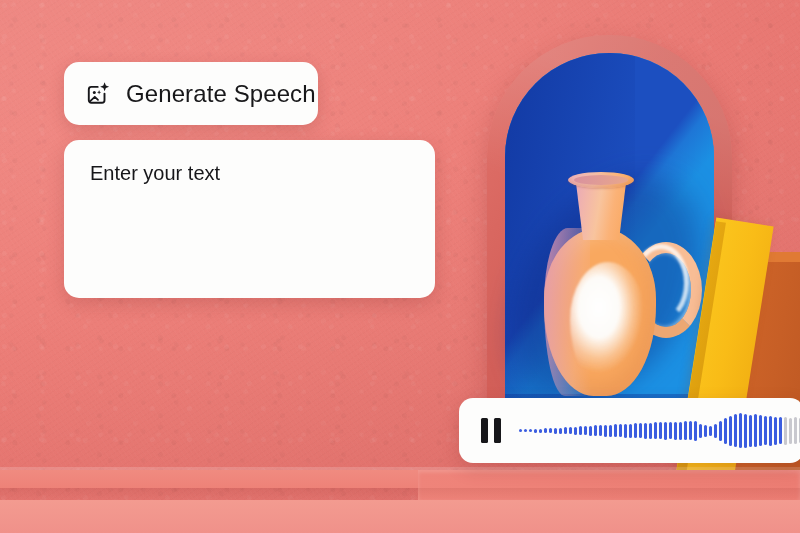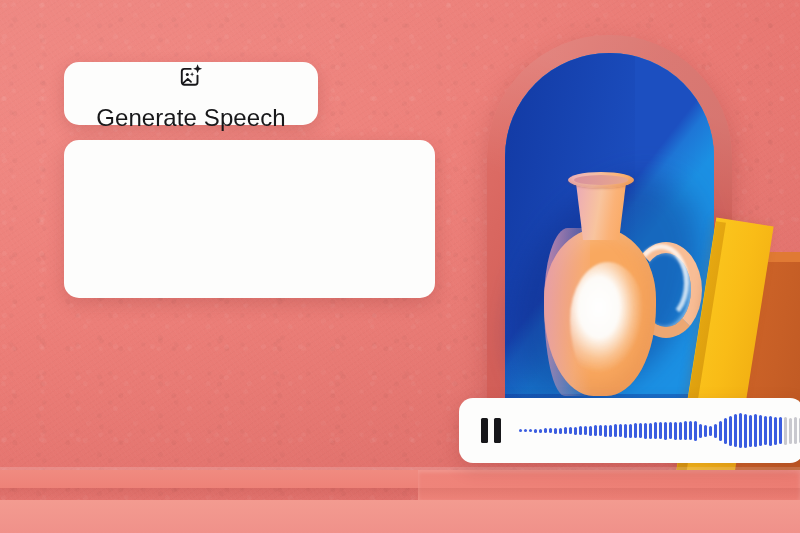--- a/index.html
+++ b/index.html
@@ -132,21 +132,21 @@
     background:linear-gradient(180deg,#f39b90 0%,#f0918a 100%);}
   .step-edge{position:absolute;left:0;top:467px;width:800px;height:4px;
     background:rgba(255,255,255,.17);}
   .step-shadow{position:absolute;left:0;top:488px;width:800px;height:13px;
     background:linear-gradient(180deg, rgba(150,50,45,.13), rgba(150,50,45,0));}
 
   
   .gen-btn{position:absolute;left:64px;top:62px;width:254px;height:63px;
     background:#fdfdfc;border-radius:15px;display:flex;align-items:center;
     gap:14px;padding:0 20px;box-sizing:border-box;
-    box-shadow:0 5px 16px rgba(120,35,35,.20);cursor:pointer;flex-direction:column;}
+    box-shadow:0 5px 16px rgba(120,35,35,.20);cursor:pointer;}
   .gen-icon{width:28px;height:28px;flex:0 0 28px;display:block;}
   .gen-label{font-size:24px;color:#18181a;letter-spacing:.1px;white-space:nowrap;}
 
   
   .text-card{position:absolute;left:64px;top:140px;width:371px;height:158px;
     background:#fdfdfc;border-radius:15px;box-sizing:border-box;
     padding:21px 24px 0 26px;box-shadow:0 6px 18px rgba(120,35,35,.20);}
   .tc-label{font-size:20px;color:#17171a;margin:0 0 5px 0;line-height:1.25;}
   .tc-body{font-size:19.5px;color:#17171a;line-height:1.42;margin:0;}
 
@@ -206,20 +206,21 @@
       <path d="M20.5 13.6V20.2c0 1.4-1.1 2.5-2.5 2.5H7.3c-1.4 0-2.5-1.1-2.5-2.5V9.4c0-1.4 1.1-2.5 2.5-2.5h6.4" stroke="#17171a" stroke-width="1.9" stroke-linecap="round"></path>
       <circle cx="10.3" cy="12.6" r="1.5" fill="#17171a"></circle>
       <path d="M6.2 21.2l4.6-4.4 3.2 3.1" stroke="#17171a" stroke-width="1.8" stroke-linecap="round" stroke-linejoin="round"></path>
       <path d="M20.6 2.2l1.25 3.25L25.1 6.7l-3.25 1.25L20.6 11.2l-1.25-3.25L16.1 6.7l3.25-1.25z" fill="#17171a"></path>
       <path d="M15.1 10.1l.6 1.55 1.55.6-1.55.6-.6 1.55-.6-1.55-1.55-.6 1.55-.6z" fill="#17171a"></path>
     </svg>
     <span class="gen-label">Generate Speech</span>
   </div>
 
   <div class="text-card">
+    <p class="tc-label">Enter your text</p>
   </div>
 
   <div class="player">
     <div class="pause-btn">
       <div class="pause-bar"></div>
       <div class="pause-bar"></div>
     </div>
     <div class="wave" id="wave">
         <div class="wb" style="height: 3px; background: rgb(59, 93, 224);"></div>
         <div class="wb" style="height: 3px; background: rgb(59, 93, 224);"></div>

